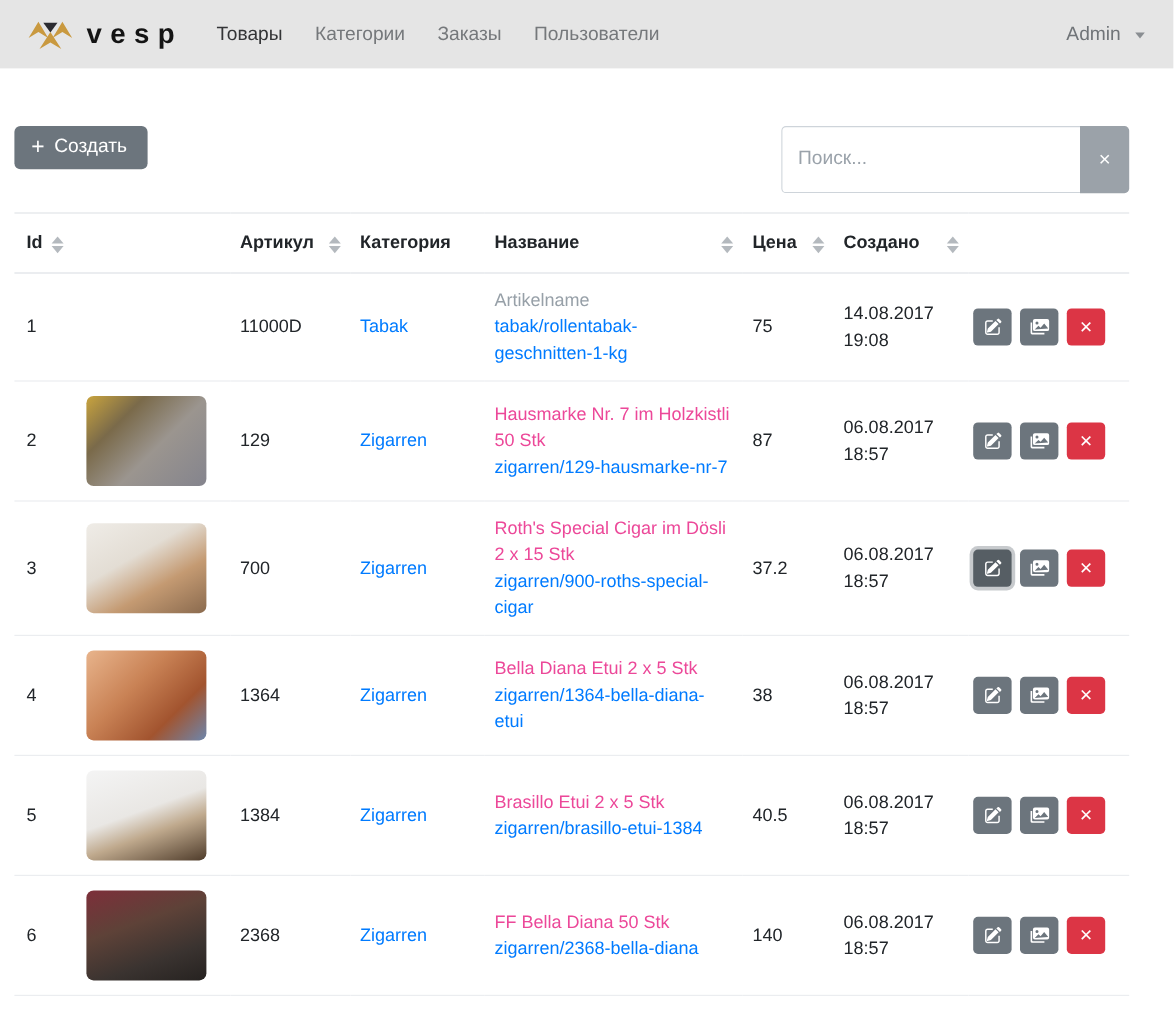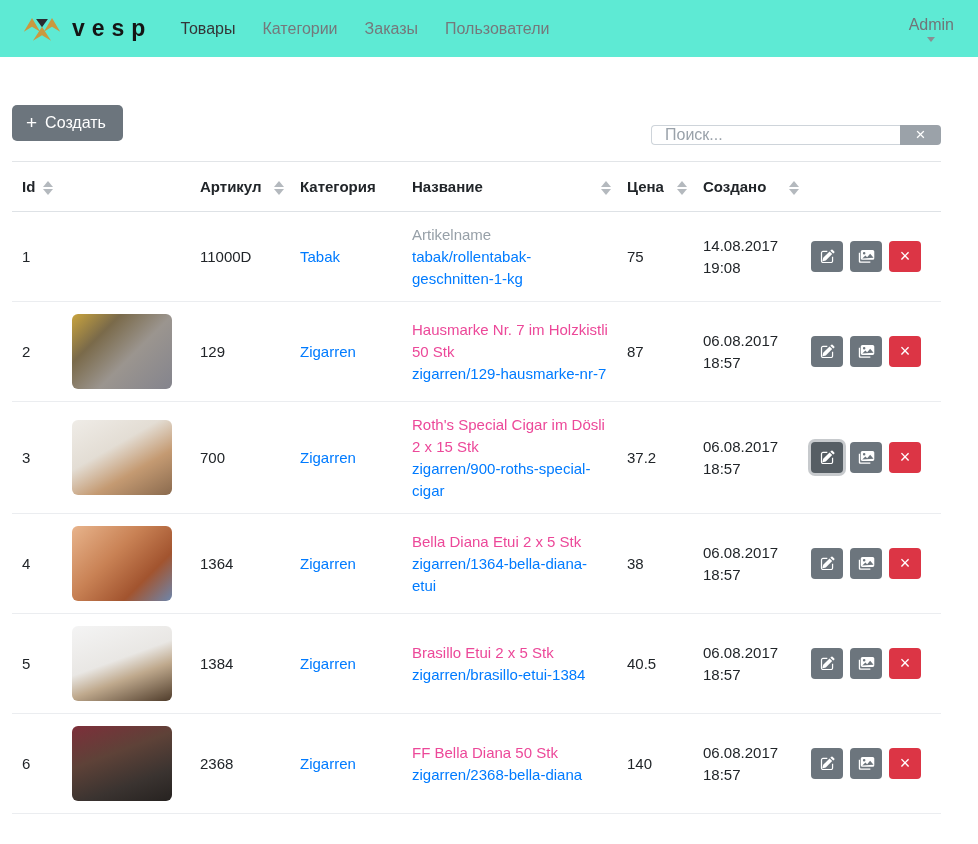--- a/index.html
+++ b/index.html
@@ -4,44 +4,44 @@
 <style>
   * { box-sizing: border-box; margin: 0; padding: 0; }
   html,body { background:#fff; }
   body {
     font-family: "Liberation Sans", "DejaVu Sans", sans-serif;
     color:#212529; font-size:15px; width:978px;
   }
 
   
   .navbar {
-    height:57px; background:#5eead4; display:flex; align-items:center;
+    height:57px; background:#e5e5e5; display:flex; align-items:center;
     padding:0 24px 0 22px;
   }
   .brand { display:flex; align-items:center; gap:10px; margin-right:28px; cursor:pointer; }
   .brand-text { font-size:23px; font-weight:bold; letter-spacing:7px; color:#141414; }
   .nav-links { display:flex; list-style:none; }
   .nav-item { margin-right:27px; font-size:16px; color:#75787b; cursor:pointer; }
   .nav-item.active { color:#343537; }
-  .user-menu { margin-left:auto; display:flex; align-items:center; gap:1px;
-    font-size:16px; color:#707478; cursor:pointer;flex-direction:column; }
+  .user-menu { margin-left:auto; display:flex; align-items:center; gap:12px;
+    font-size:16px; color:#707478; cursor:pointer; }
   .caret { width:0; height:0; border-left:4px solid transparent;
     border-right:4px solid transparent; border-top:5px solid #8a8e92; margin-top:2px; }
 
   
   .main { margin:0 37px 0 12px; }
   .toolbar { display:flex; justify-content:space-between; align-items:flex-start;
     margin-top:48px; margin-bottom:16px; }
   .btn-create {
     background:#6c757d; color:#fff; border:none; border-radius:5px;
     font-family:inherit; font-size:16px; padding:9px 17px 9px 14px;
     display:inline-flex; align-items:center; gap:8px; cursor:pointer;
   }
   .btn-create .plus { font-size:19px; line-height:14px; font-weight:normal; }
-  .search { display:flex; width:290px; height:40px;align-items:flex-end; }
+  .search { display:flex; width:290px; height:56px; }
   .search input {
     flex:1; min-width:0; border:1px solid #ced4da; border-right:none;
     border-radius:4px 0 0 4px; padding:0 13px; font-size:16px; color:#495057;
     font-family:inherit; outline:none;
   }
   .search input::placeholder { color:#9aa2aa; }
   .search .clear {
     width:41px; border:none; background:#9ba2a9; color:#fff;
     border-radius:0 4px 4px 0; font-size:17px; cursor:pointer; font-family:inherit;
   }

